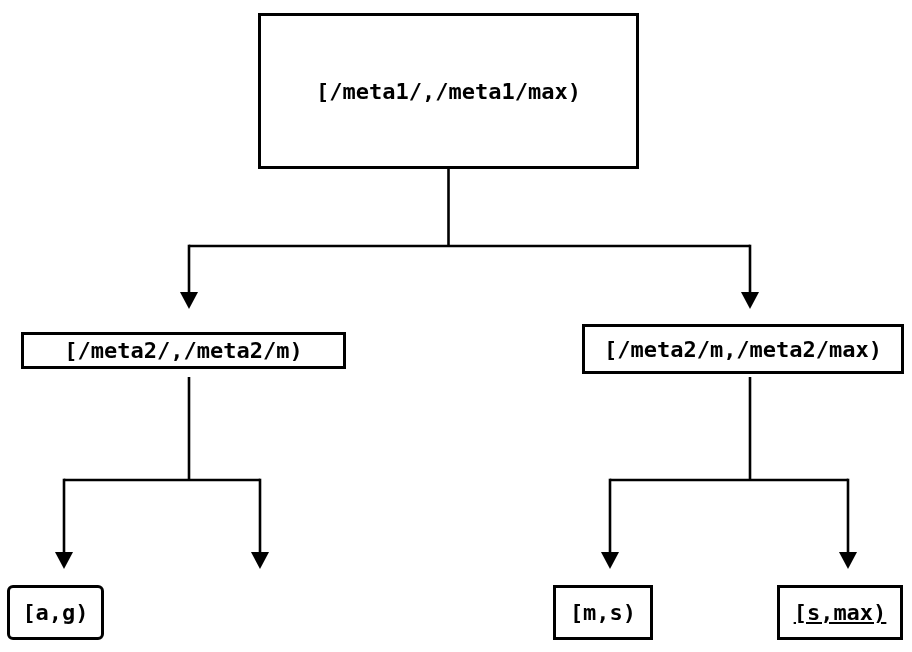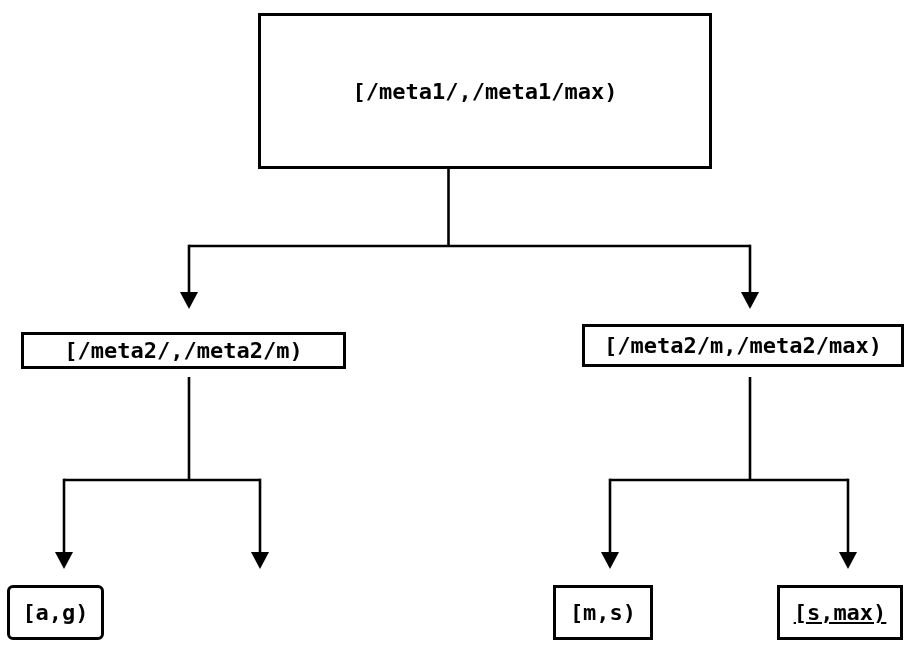--- a/index.html
+++ b/index.html
@@ -38,23 +38,23 @@
     background: #ffffff;
     display: flex;
     align-items: center;
     justify-content: center;
     color: #000000;
     font-weight: bold;
     font-size: 22px;
     letter-spacing: 0px;
     white-space: nowrap;
   }
-  .node-root  { left: 258px; top: 13px;  width: 454px; height: 156px; }
+  .node-root  { left: 258px; top: 13px;  width: 381px; height: 156px; }
   .node-left  { left: 21px;  top: 332px; width: 325px; height: 37px; }
-  .node-right { left: 582px; top: 324px; width: 322px; height: 43px; }
+  .node-right { left: 582px; top: 324px; width: 322px; height: 50px; }
   .node-leaf-ag   { left: 7px;   top: 585px; width: 97px;  height: 55px; border-radius: 6px; }
   .node-leaf-gm   { left: 203px; top: 585px; width: 95px;  height: 55px; }
   .node-leaf-ms   { left: 553px; top: 585px; width: 100px; height: 55px; }
   .node-leaf-smax { left: 777px; top: 585px; width: 126px; height: 55px; text-decoration: underline; }
 </style>
 </head>
 <body>
 
 <div class="stage">
 

